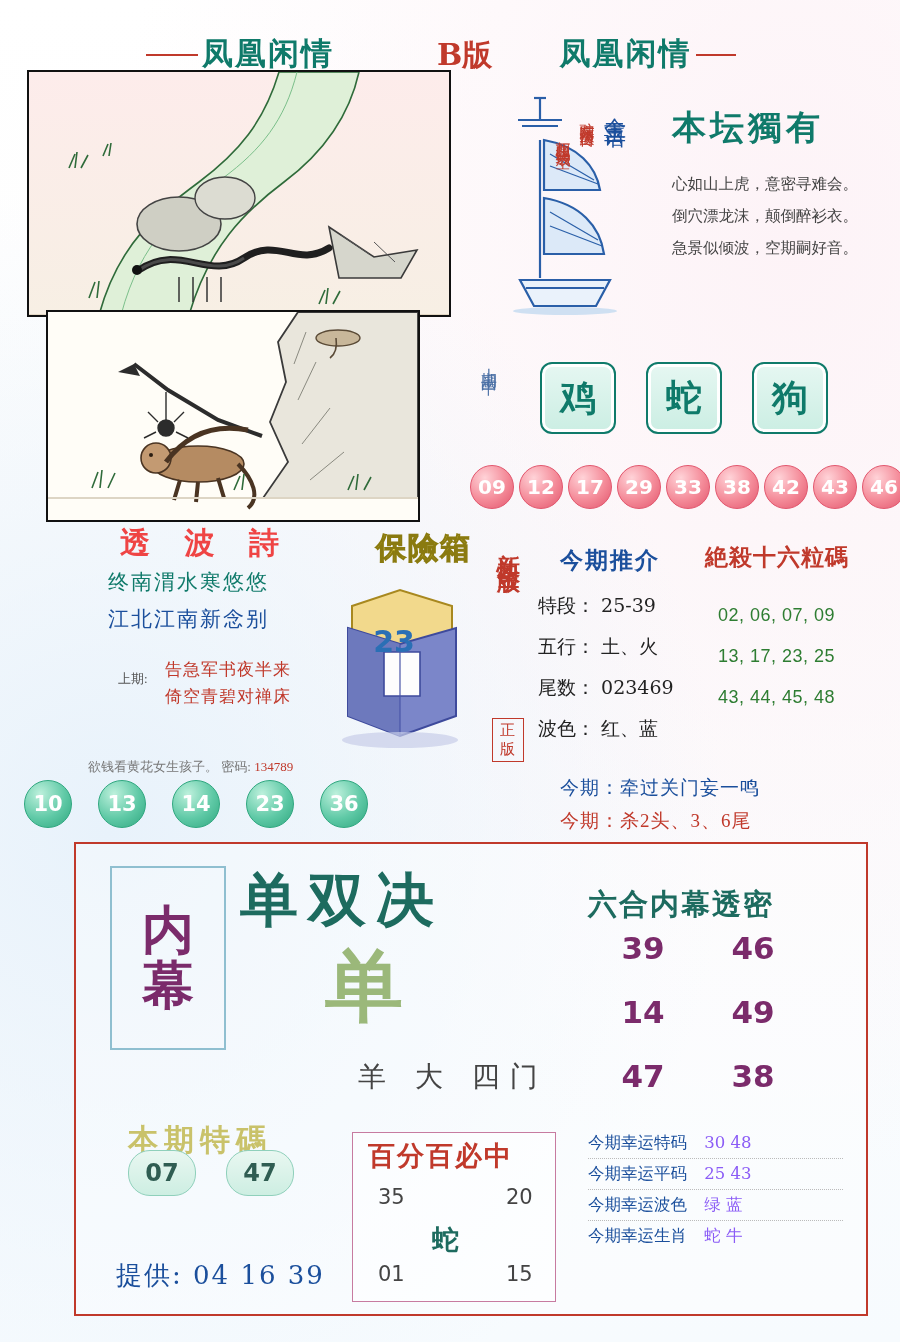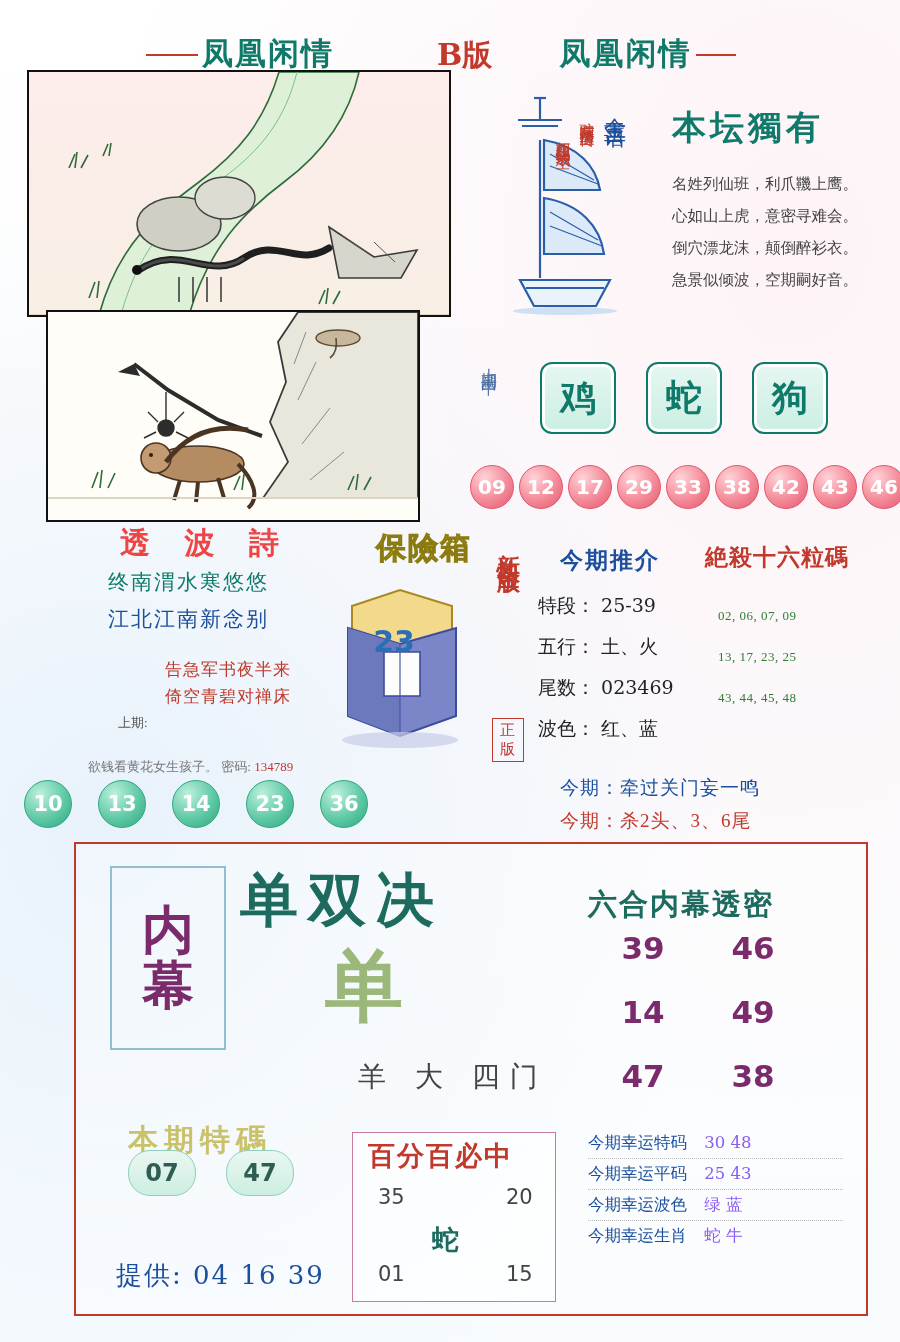--- a/index.html
+++ b/index.html
@@ -57,40 +57,40 @@
     color:#fff;font-size:20px;font-weight:bold;
     display:flex;align-items:center;justify-content:center;
     font-family:"DejaVu Sans",sans-serif;
     border:1px solid #e2566d;
   }
 
   
   .tbs{left:120px;top:523px;font-size:30px;font-weight:bold;color:#ef4444;letter-spacing:12px;font-family:"DejaVu Serif",serif;}
   .tbs-l1{left:108px;top:568px;font-size:21px;color:#0f7a6a;letter-spacing:2px;font-family:"DejaVu Serif",serif;}
   .tbs-l2{left:108px;top:605px;font-size:21px;color:#1b4f9c;letter-spacing:2px;font-family:"DejaVu Serif",serif;}
-  .sq-label{left:118px;top:670px;font-size:13px;color:#555;margin-top:44px;}
+  .sq-label{left:118px;top:670px;font-size:13px;color:#555;}
   .sq-l1{left:165px;top:658px;font-size:17px;color:#c0392b;letter-spacing:1px;}
   .sq-l2{left:165px;top:685px;font-size:17px;color:#c0392b;letter-spacing:1px;}
   .mima{left:88px;top:758px;font-size:13px;color:#777;}
   .mima b{color:#c0392b;font-weight:normal;}
 
   
   .sbox{left:330px;top:520px;width:140px;height:250px;}
   .sbox-title{left:332px;top:528px;font-size:30px;font-weight:bold;color:#e8d84a;letter-spacing:2px;-webkit-text-stroke:1px #8a7a10;font-family:"DejaVu Serif",serif;margin-left:44px;}
   .sbox-num{left:366px;top:620px;width:56px;height:42px;font-size:30px;color:#2a6fb5;font-weight:bold;display:flex;align-items:center;justify-content:center;font-family:"DejaVu Sans",sans-serif;}
 
   
   .xkjb{left:494px;top:535px;font-size:23px;font-weight:bold;color:#c0392b;writing-mode:vertical-rl;letter-spacing:6px;font-family:"DejaVu Serif",serif;}
   .zhban{left:492px;top:718px;width:28px;border:1.5px solid #c0392b;color:#c0392b;font-size:15px;text-align:center;padding:2px 1px;letter-spacing:1px;}
 
   
   .tj-h1{left:560px;top:545px;font-size:23px;color:#1b4f9c;font-weight:bold;letter-spacing:2px;font-family:"DejaVu Serif",serif;}
   .tj-h2{left:705px;top:542px;font-size:23px;color:#c0392b;font-weight:bold;letter-spacing:1px;font-family:"DejaVu Serif",serif;}
   .tj-rows{left:538px;top:585px;width:170px;font-size:19px;color:#222;line-height:41px;font-family:"DejaVu Serif",serif;}
-  .sha-rows{left:718px;top:595px;width:175px;font-size:13px;color:#2e7d32;line-height:41px;font-family:Liberation Serif, serif;letter-spacing:.5px;}
+  .sha-rows{left:718px;top:595px;width:175px;font-size:18px;color:#2e7d32;line-height:41px;font-family:Liberation Sans, sans-serif;letter-spacing:.5px;}
   .jq1{left:560px;top:775px;font-size:19px;color:#1b4f9c;letter-spacing:1px;}
   .jq2{left:560px;top:808px;font-size:19px;color:#c0392b;letter-spacing:1px;}
 
   
   .grow{left:24px;top:780px;display:flex;gap:26px;}
   .gball{
     width:46px;height:46px;border-radius:50%;
     background:radial-gradient(circle at 33% 28%,#bdf0dc 0%,#5fc9a6 55%,#2fa77f 100%);
     color:#fff;font-size:21px;font-weight:bold;
     display:flex;align-items:center;justify-content:center;
@@ -235,21 +235,20 @@
     </g>
     <ellipse cx="65" cy="231" rx="52" ry="4" fill="#cfe0f2"></ellipse>
   </svg>
 </div>
 <div class="abs jinyan">金言玉语</div>
 <div class="abs jy-red1">驻东阳清淡终日</div>
 <div class="abs jy-red2">想西园锦绣成空</div>
 
 <div class="abs btd">本坛獨有</div>
 <div class="abs poem">
-  <div>名姓列仙班，利爪鞿上鹰。</div>
   <div>心如山上虎，意密寻难会。</div>
   <div>倒穴漂龙沫，颠倒醉衫衣。</div>
   <div>急景似倾波，空期嗣好音。</div>
 </div>
 
 <div class="abs sqtz">上期圖中</div>
 <div class="abs zrow">
   <div class="zball">鸡</div>
   <div class="zball">蛇</div>
   <div class="zball">狗</div>

